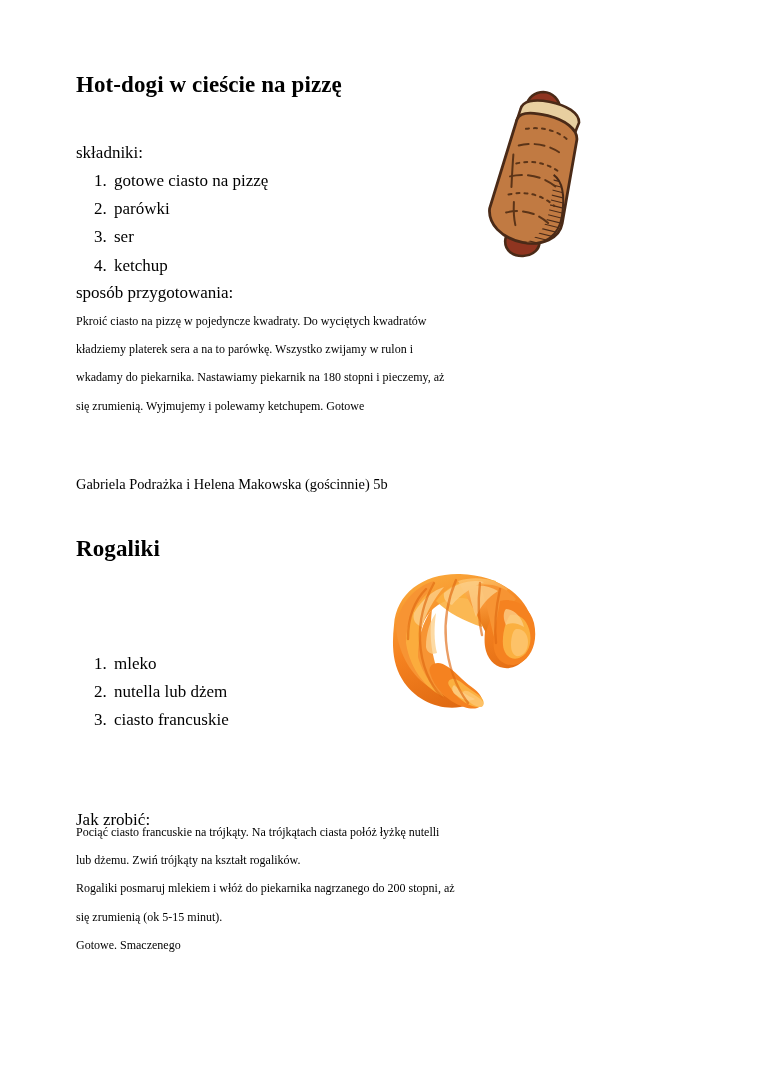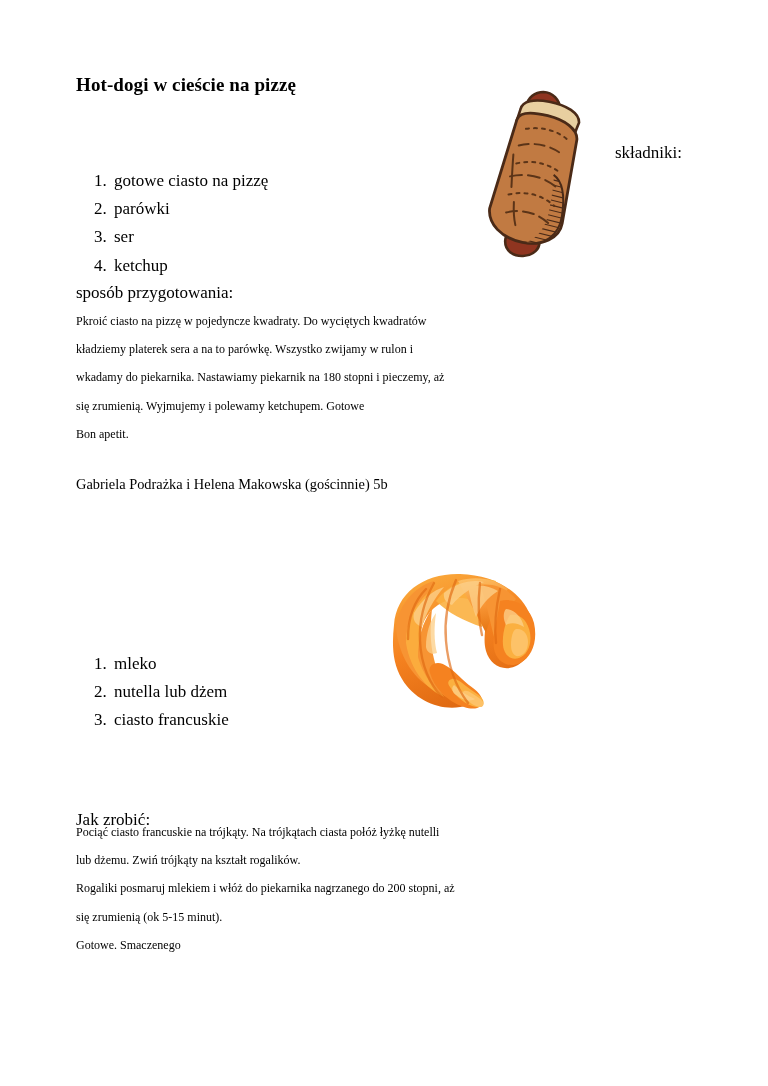--- a/index.html
+++ b/index.html
@@ -24,21 +24,21 @@
     position: absolute;
     left: 76px;
     top: 0;
     width: 606px;
     height: 1086px;
   }
 
   
   .recipe-title {
     font-weight: bold;
-    font-size: 19px;
+    font-size: 23px;
     line-height: 26px;
     letter-spacing: 0.1px;
     margin: 0;
   }
   .body-line {
     font-size: 12px;
     line-height: 28.2px;
     margin: 0;
     white-space: pre-wrap;
   }
@@ -67,21 +67,21 @@
   .credit {
     font-size: 14.4px;
     line-height: 20px;
     margin: 0;
   }
 
   
   .blk { position: absolute; left: 0; width: 606px; }
 
   #title-1   { top: 72px; }
-  #label-1   { top: 139px; text-align: right; }
+  #label-1   { top: 139px; }
   #list-1    { top: 167px; }
   #label-2   { top: 279px; }
   #para-1    { top: 307px; }
   #credit-1  { top: 474px; }
   #title-2   { top: 536px; }
   #label-3   { top: 601px; }
   #list-2    { top: 650px; }
   #label-4   { top: 806px; }
   #para-2    { top: 818px; }
   #credit-2  { top: 985px; }
@@ -127,27 +127,29 @@
 
     <div class="blk" id="label-2">
       <p class="label-line">sposób przygotowania:</p>
     </div>
 
     <div class="blk" id="para-1">
       <p class="body-line">Pkroić ciasto na pizzę w pojedyncze kwadraty. Do wyciętych kwadratów</p>
       <p class="body-line">kładziemy platerek sera a na to parówkę. Wszystko zwijamy w rulon i</p>
       <p class="body-line">wkadamy do piekarnika. Nastawiamy piekarnik na 180 stopni i pieczemy, aż</p>
       <p class="body-line">się zrumienią. Wyjmujemy i polewamy ketchupem. Gotowe</p>
-      <p class="body-line">Bon apetit.</p>
     </div>
 
     <div class="blk" id="credit-1">
       <p class="credit">Gabriela Podrażka i Helena Makowska (gościnnie) 5b</p>
     </div>
 
+    <div class="blk" id="title-2">
+      <h1 class="recipe-title">Rogaliki</h1>
+    </div>
 
 
     <div class="blk" id="list-2">
       <ol class="ing-list">
         <li><span class="num">1.</span><span>mleko</span></li>
         <li><span class="num">2.</span><span>nutella lub dżem</span></li>
         <li><span class="num">3.</span><span>ciasto francuskie</span></li>
       </ol>
     </div>
 

